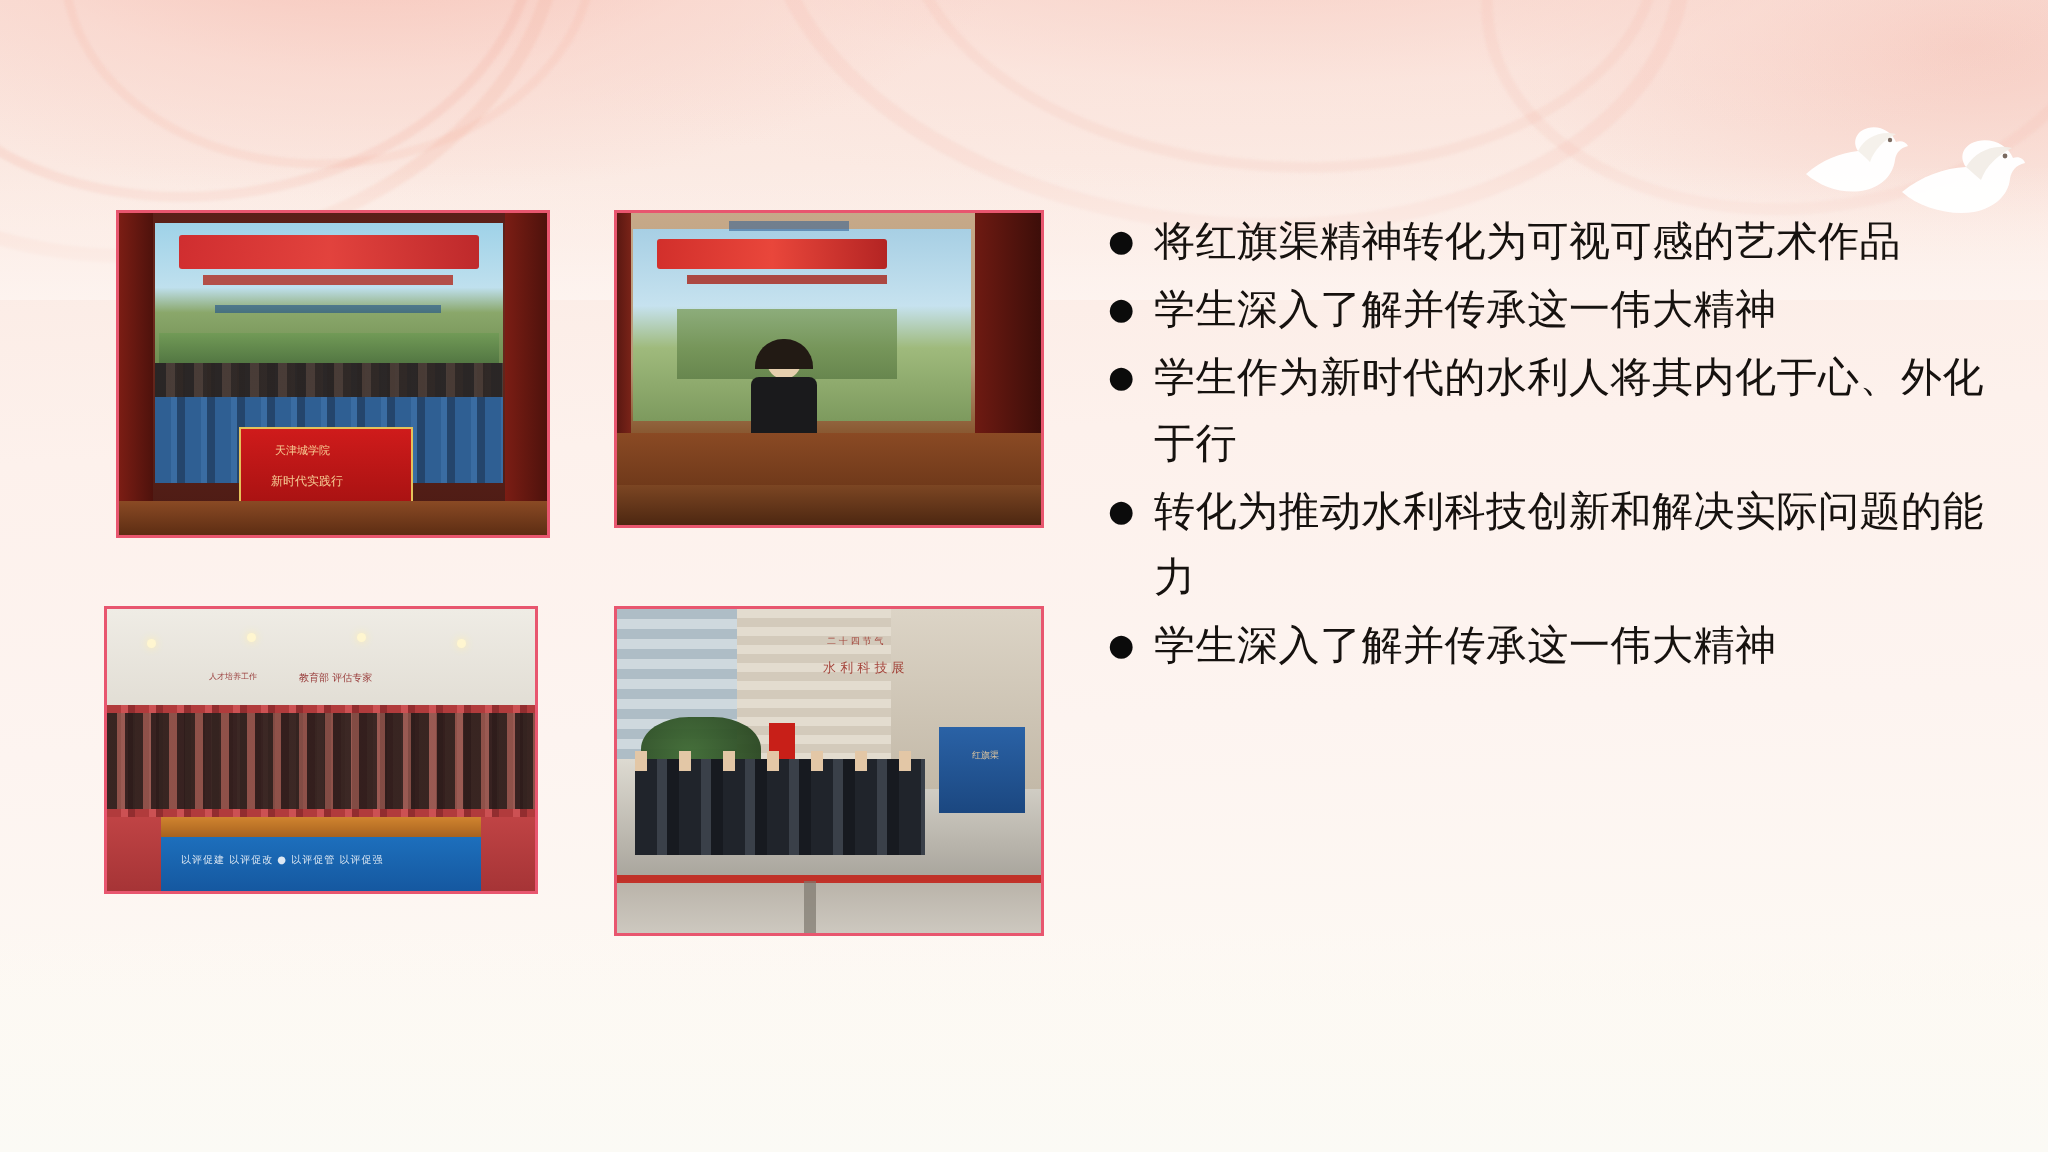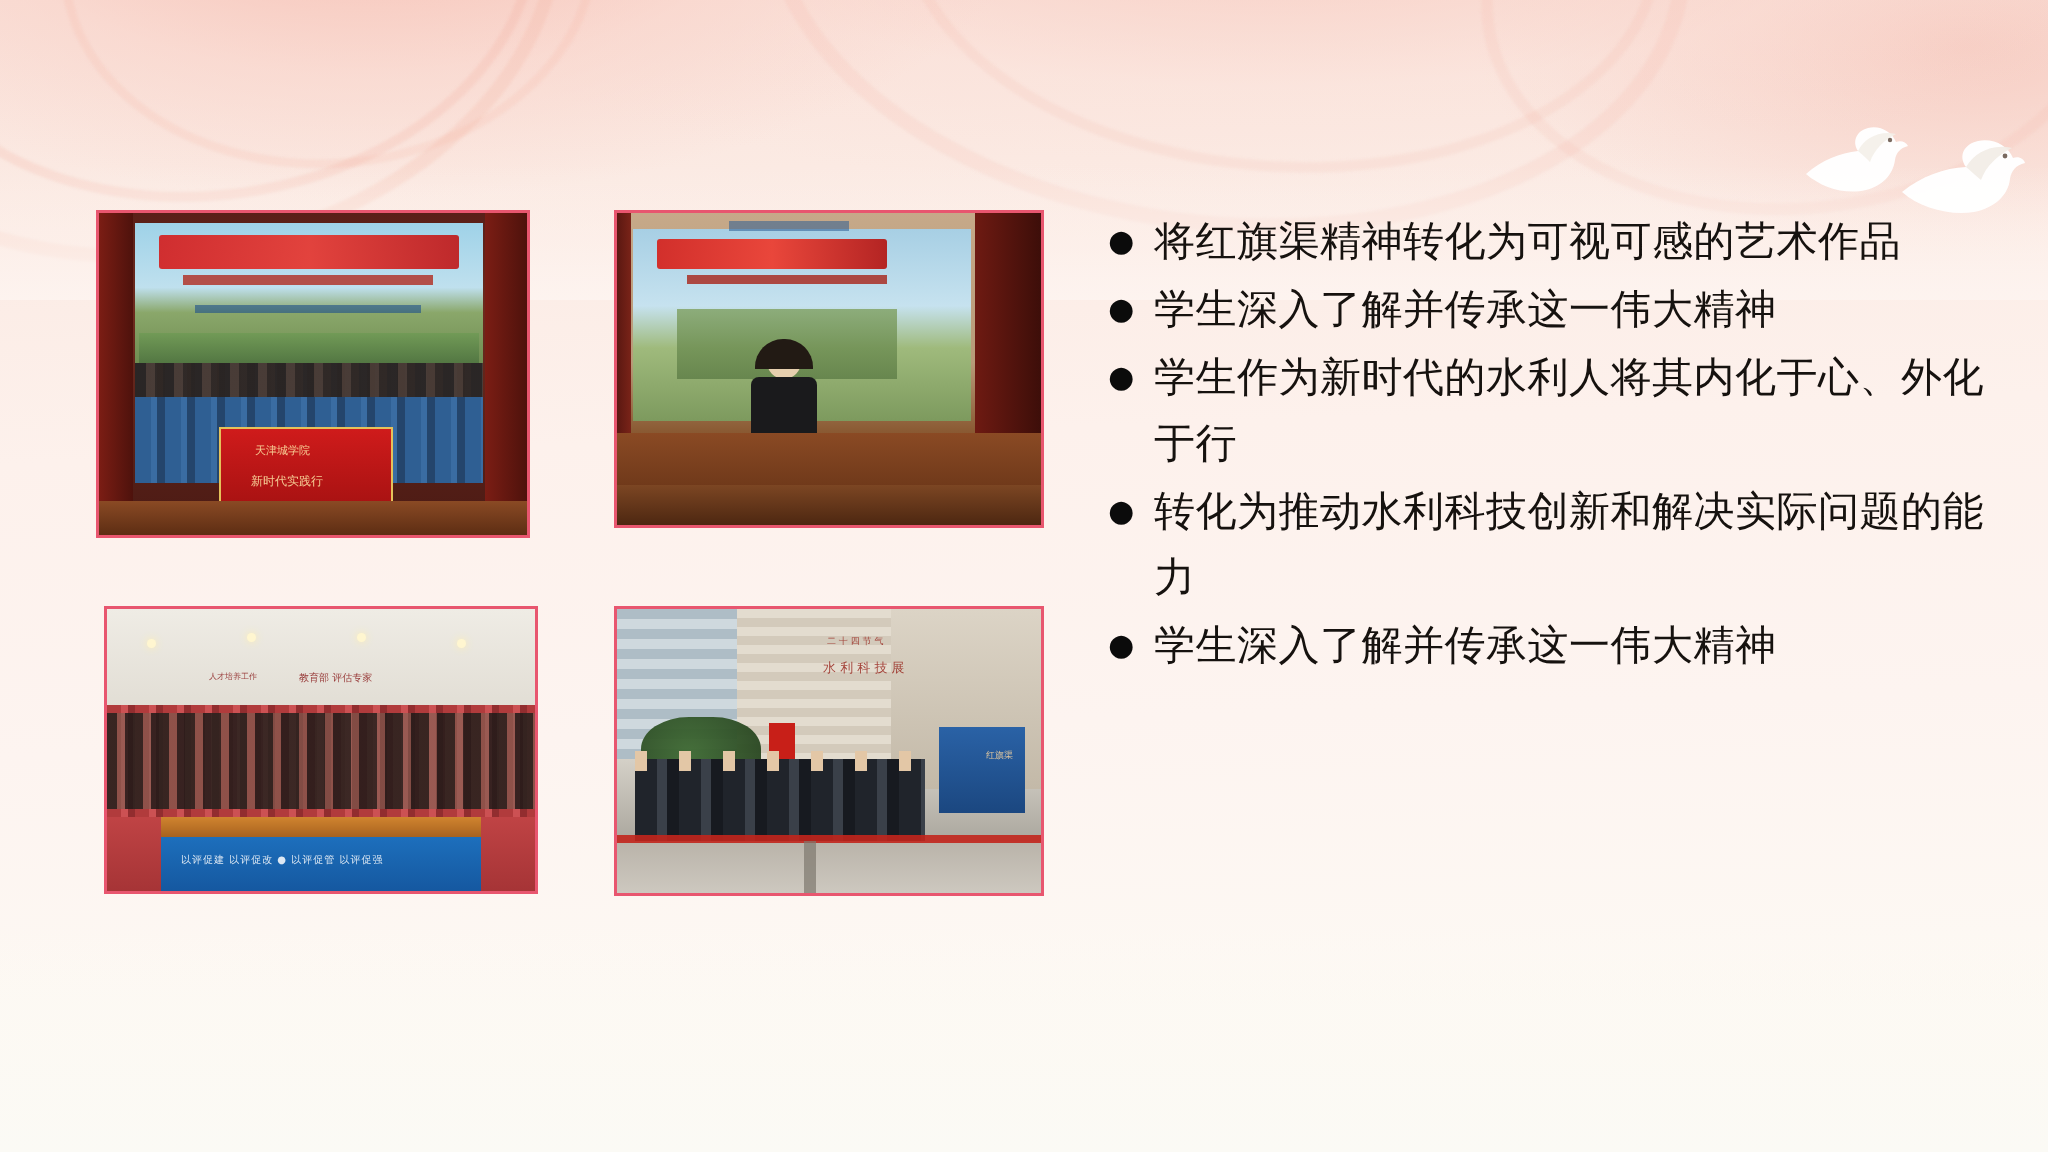--- a/index.html
+++ b/index.html
@@ -95,21 +95,21 @@
   </div>
   <div class="dove" style="left:1898px;top:134px;">
     <svg width="128" height="86" viewBox="0 0 128 86">
       <path d="M4 58 C24 42 46 34 68 33 C60 22 66 10 80 7 C96 4 110 12 115 24 C121 22 126 25 127 29
                C118 31 113 37 112 45 C110 62 96 74 76 78 C52 82 22 74 4 58 Z" fill="#ffffff" opacity="0.97"></path>
       <path d="M68 33 C76 19 94 9 114 14 C100 21 88 32 83 46 C77 41 73 37 68 33 Z" fill="#f2ece6" opacity="0.9"></path>
       <circle cx="107" cy="22" r="2.4" fill="#7a6a60"></circle>
     </svg>
   </div>
 
-  <div class="photo" style="left:96px;top:210px;width:434px;height:328px;">
+  <div class="photo" style="left:116px;top:210px;width:434px;height:328px;">
     <div class="ph-inner">
       <div class="hall-bg"></div>
       <div class="redcurtain" style="left:0;width:34px;"></div>
       <div class="redcurtain" style="right:0;width:42px;"></div>
       <div class="screen" style="left:36px;top:10px;right:44px;height:140px;
            background:linear-gradient(180deg,#9fd2e8 0%,#bfe0ee 46%,#8aa76a 64%,#6f8d52 100%);"></div>
       <div style="position:absolute;left:60px;top:22px;width:300px;height:34px;
            background:linear-gradient(90deg,#d41b1b,#e8322a,#c01616);opacity:.9;border-radius:3px;"></div>
       <div style="position:absolute;left:84px;top:62px;width:250px;height:10px;background:#b02a1e;opacity:.8;"></div>
       <div style="position:absolute;left:96px;top:92px;width:226px;height:8px;background:#1d4e8a;opacity:.6;"></div>
@@ -168,39 +168,39 @@
            background:repeating-linear-gradient(90deg,#b13b3c 0 14px,#cc5153 14px 21px,#922d2f 21px 28px);"></div>
       <div style="position:absolute;left:0;right:0;top:104px;height:96px;
            background:repeating-linear-gradient(90deg,rgba(40,34,30,.88) 0 10px,rgba(120,96,82,.6) 10px 18px,rgba(30,26,24,.85) 18px 26px);"></div>
 
       <div style="position:absolute;left:54px;top:208px;right:54px;height:22px;background:linear-gradient(180deg,#d0842f,#a45f1d);"></div>
       <div style="position:absolute;left:54px;top:228px;right:54px;bottom:0;background:linear-gradient(180deg,#1d6fbc,#1558a0);"></div>
       <div class="tiny" style="left:74px;top:244px;font-size:10px;letter-spacing:1px;color:#ffffff;">以评促建  以评促改  ● 以评促管  以评促强</div>
     </div>
   </div>
 
-  <div class="photo" style="left:614px;top:606px;width:430px;height:290px;">
+  <div class="photo" style="left:614px;top:606px;width:430px;height:330px;">
     <div class="ph-inner">
       <div class="campus"></div>
       <div style="position:absolute;left:0;top:0;width:120px;height:150px;
            background:repeating-linear-gradient(180deg,#aebdc6 0 10px,#cfd9de 10px 20px);"></div>
       <div style="position:absolute;left:120px;top:0;right:150px;height:160px;
            background:repeating-linear-gradient(180deg,#e3dccf 0 9px,#d3cabb 9px 18px);"></div>
       <div style="position:absolute;right:0;top:0;width:150px;height:180px;
            background:linear-gradient(180deg,#dcd4c6,#c3b9a8);"></div>
       <div class="tiny" style="left:210px;top:26px;color:#9a2a22;font-size:9px;">二 十 四 节 气</div>
       <div class="tiny" style="left:206px;top:50px;color:#9a2a22;font-size:13px;">水 利 科 技 展</div>
 
       <div style="position:absolute;left:24px;top:108px;width:120px;height:80px;
            background:radial-gradient(circle at 40% 50%,#3f6b33,#26421f);border-radius:40% 40% 30% 30%;opacity:.95;"></div>
 
       <div style="position:absolute;left:152px;top:114px;width:26px;height:86px;background:#c81f18;"></div>
       <div style="position:absolute;right:16px;top:118px;width:86px;height:86px;
            background:linear-gradient(180deg,#2a62a6,#1b4780);"></div>
-      <div class="tiny" style="right:28px;top:140px;font-size:9px;color:#ffd9a0;">红旗渠</div>
+      <div class="tiny" style="right:42px;top:140px;font-size:9px;color:#ffd9a0;">红旗渠</div>
 
       <div style="position:absolute;left:18px;top:150px;right:116px;height:96px;
            background:repeating-linear-gradient(90deg,#20242b 0 22px,#3a4049 22px 32px,#171a20 32px 44px);"></div>
       <div style="position:absolute;left:18px;top:142px;right:116px;height:20px;
            background:repeating-linear-gradient(90deg,#e3c7a6 0 12px,transparent 12px 44px);"></div>
 
       <div style="position:absolute;left:0;right:0;bottom:0;height:52px;
            background:linear-gradient(180deg,#b9b3a9,#cdc8bf);"></div>
       <div style="position:absolute;left:0;right:0;bottom:50px;height:8px;background:#c2251c;opacity:.9;"></div>
       <div style="position:absolute;left:44%;bottom:0;width:12px;height:52px;background:#7d776d;opacity:.7;"></div>

